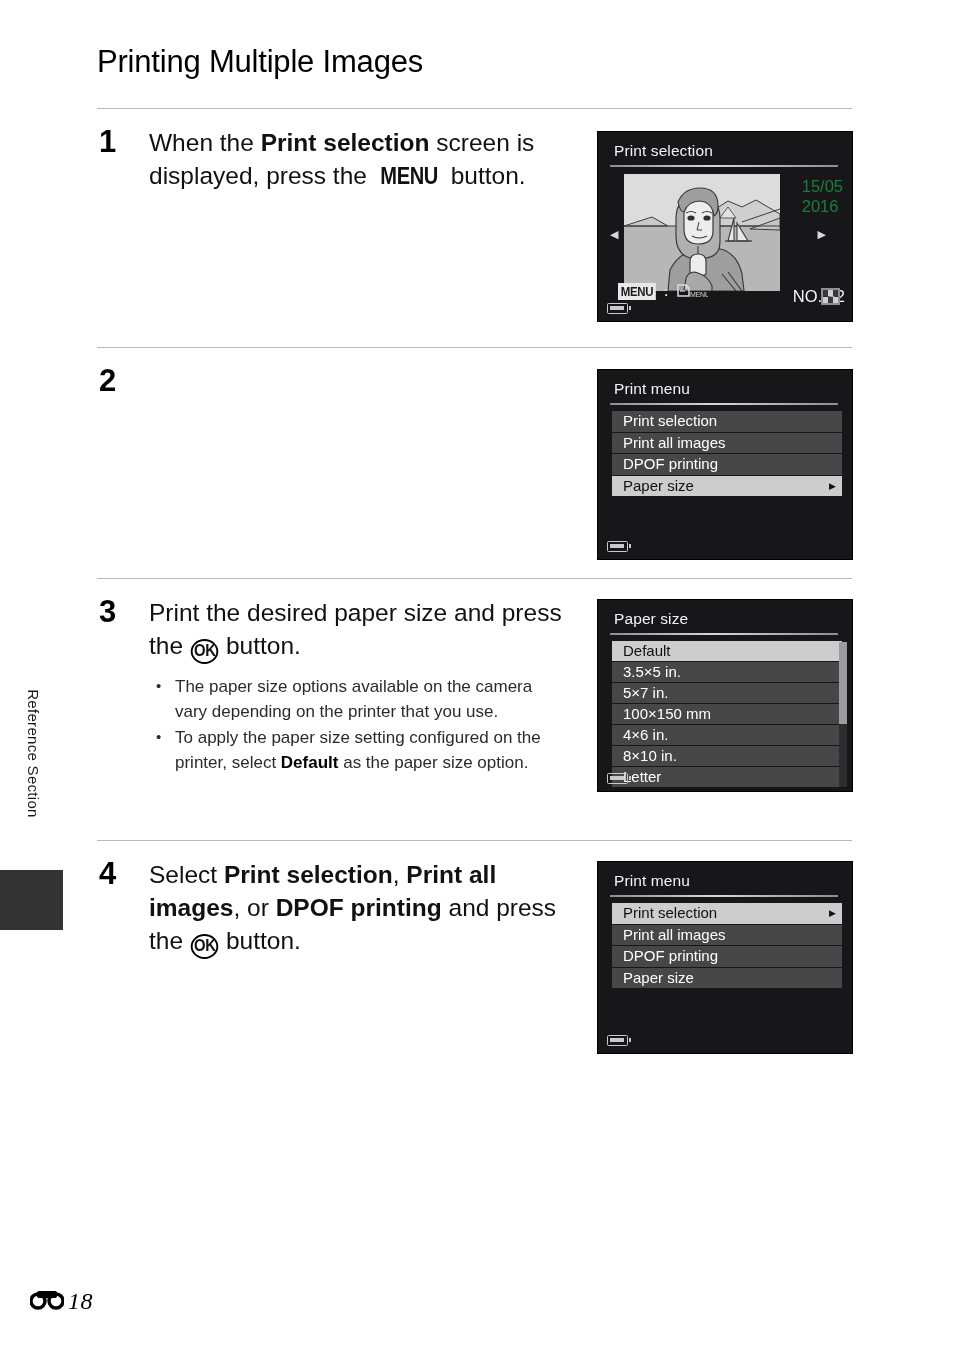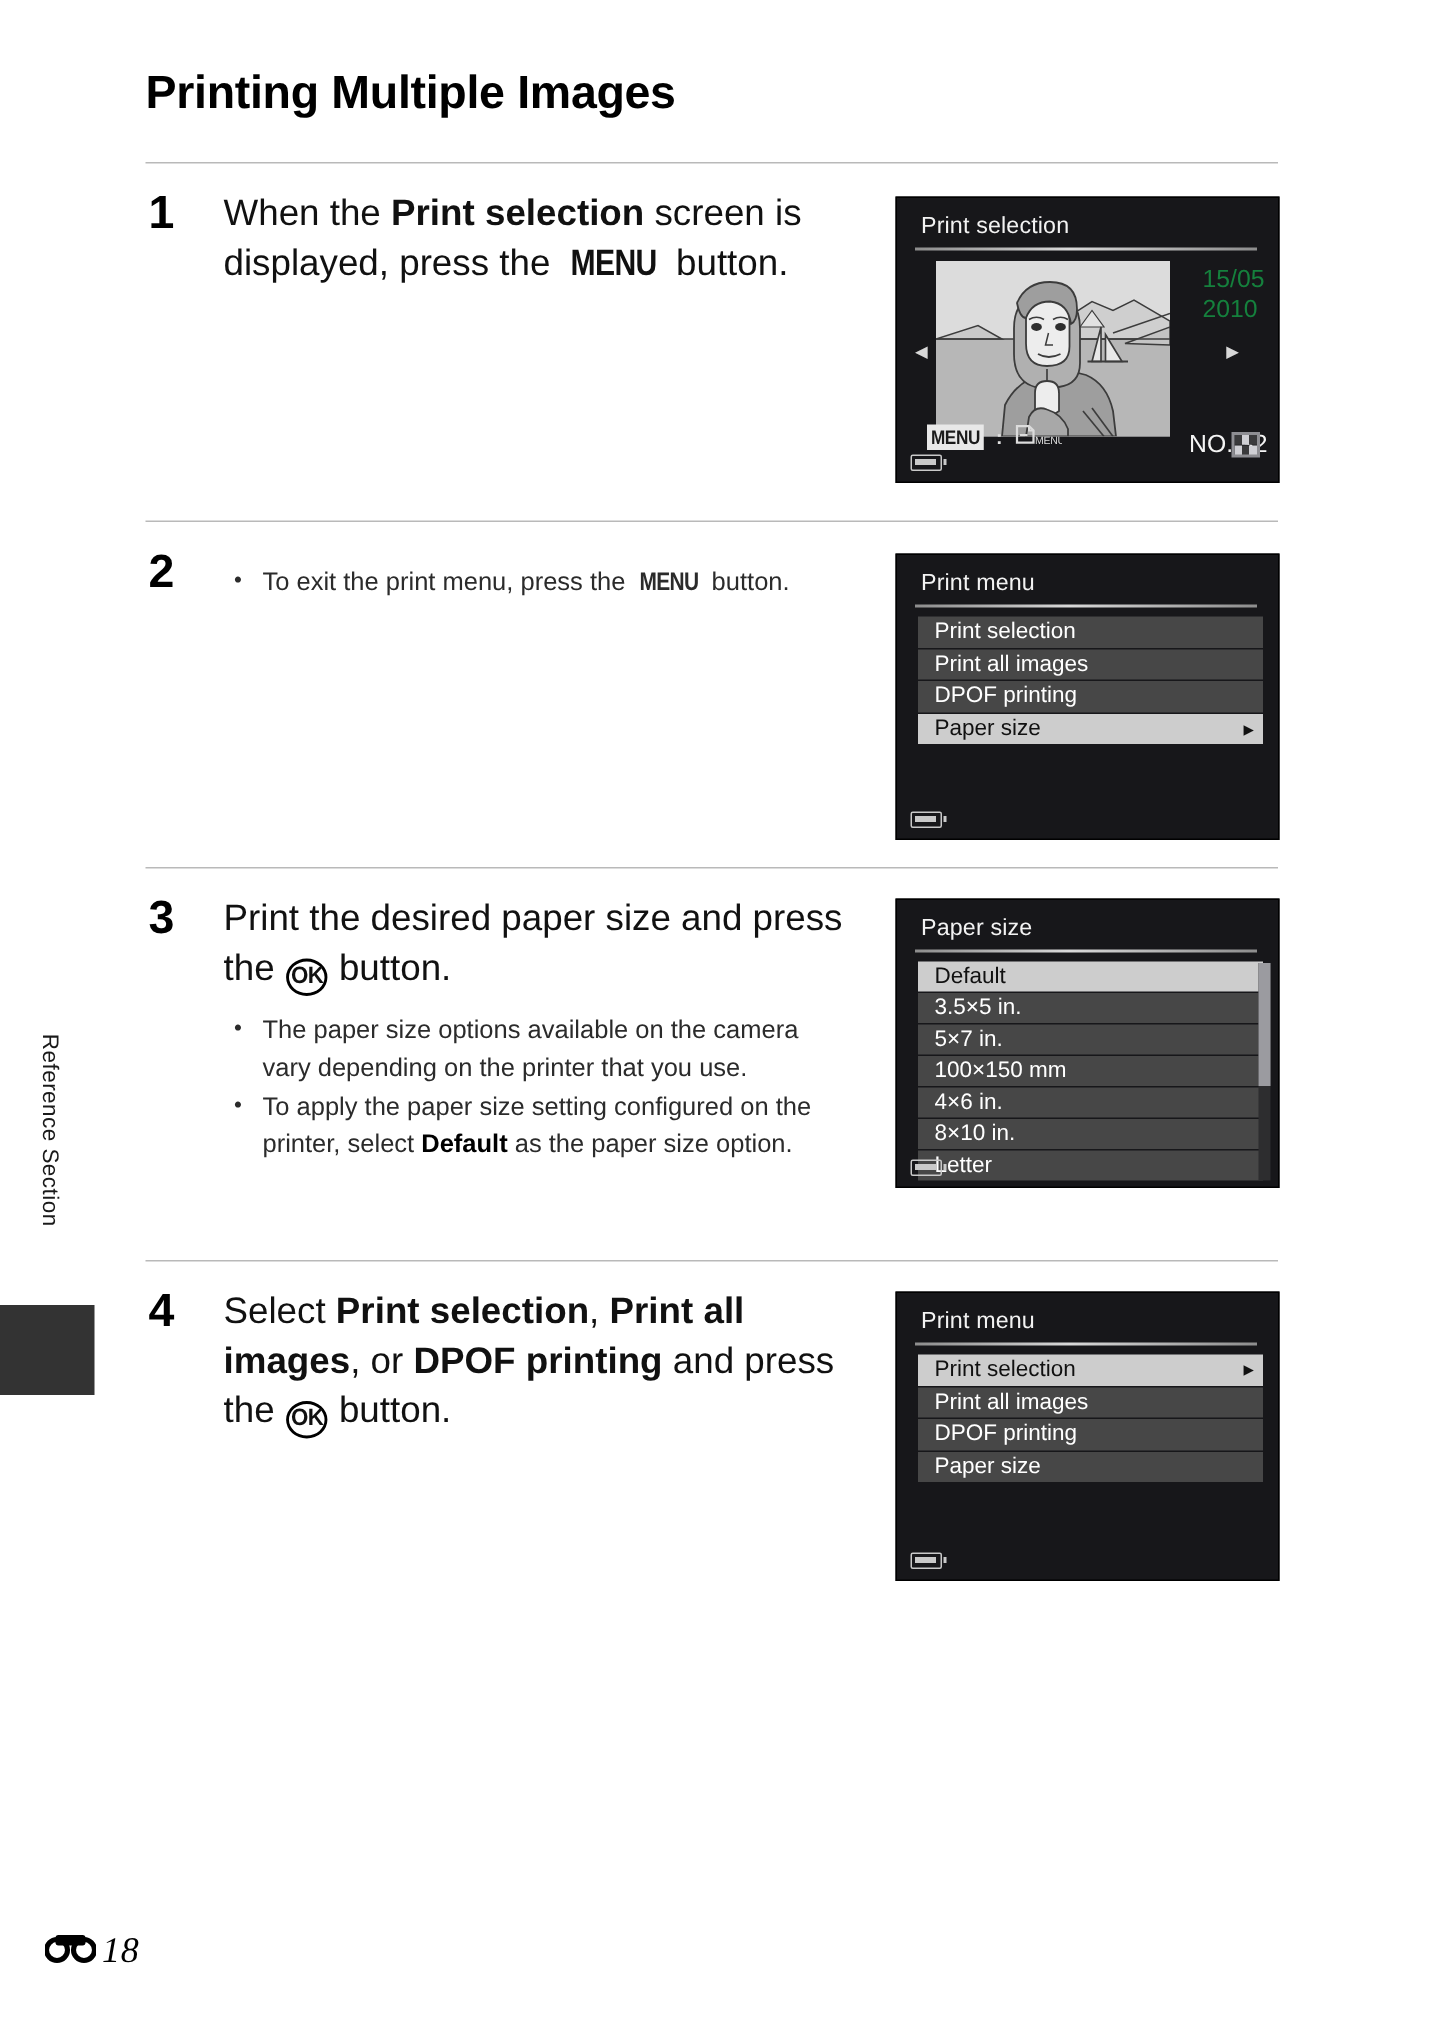--- a/index.html
+++ b/index.html
@@ -15,21 +15,21 @@
     color: #000;
     overflow: hidden;
   }
 
   
   .page-title {
     position: absolute;
     left: 97px;
     top: 44px;
     font-size: 31px;
-    font-weight: bold;
+    font-weight: normal;
     letter-spacing: -0.2px;
     color: #000;
   }
 
   
   .side-label {
     position: absolute;
     left: -52px;
     top: 745px;
     width: 170px;
@@ -387,21 +387,21 @@
       <path d="M98 100 L112 117" stroke="#3c3c3c" stroke-width="1.1" fill="none"></path>
       <path d="M104 98 L118 117" stroke="#3c3c3c" stroke-width="1.1" fill="none"></path>
     </svg>
   </div>
 
   <div class="nav-left">◀</div>
   <div class="nav-right">▶</div>
 
   <div class="side-info">
     <div>15/05</div>
-    <div>2010</div>
+    <div>2016</div>
   </div>
   <div class="side-no">
     <div>NO. 32</div>
     
   </div>
 
   <div class="menu-badge">MENU</div>
   <div class="badge-colon">:</div>
   <div class="printer-icon">
     <svg width="34" height="18" viewBox="0 0 34 18" xmlns="http://www.w3.org/2000/svg">
@@ -410,23 +410,20 @@
       <path d="M6 9 L11 9" stroke="#dcdcdc" stroke-width="1.2"></path>
       <text x="16" y="15" font-family="Liberation Sans, sans-serif" font-size="7" fill="#dcdcdc" letter-spacing="-0.2">MENU</text>
     </svg>
   </div>
   <div class="grid-icon"></div>
   <div class="battery"></div>
 </div>
 
 <div class="step-num" style="left:99px; top:363px;">2</div>
 <div class="step-body" style="top:365px;">
-  <ul class="bullets">
-    <li><span>To exit the print menu, press the </span><span class="menu-glyph">MENU</span><span> button.</span></li>
-  </ul>
 </div>
 
 <div class="screen" style="left:597px; top:369px; width:256px; height:191px;">
   <div class="screen-title">Print menu</div>
   <div class="title-rule"></div>
   <div class="menu-list">
     <div class="menu-row"><span>Print selection</span></div>
     <div class="menu-row"><span>Print all images</span></div>
     <div class="menu-row"><span>DPOF printing</span></div>
     <div class="menu-row sel"><span>Paper size</span><span class="chev">▶</span></div>

